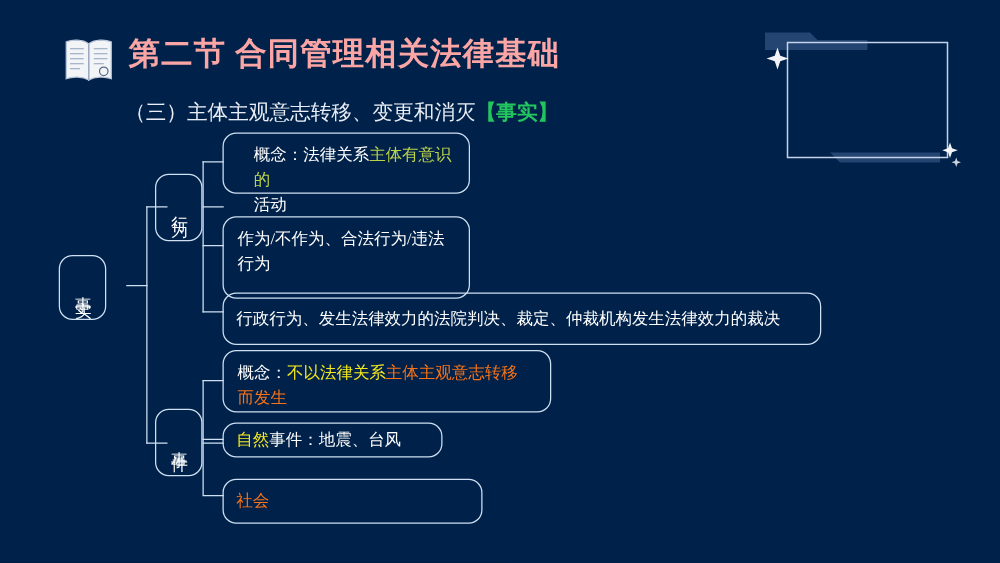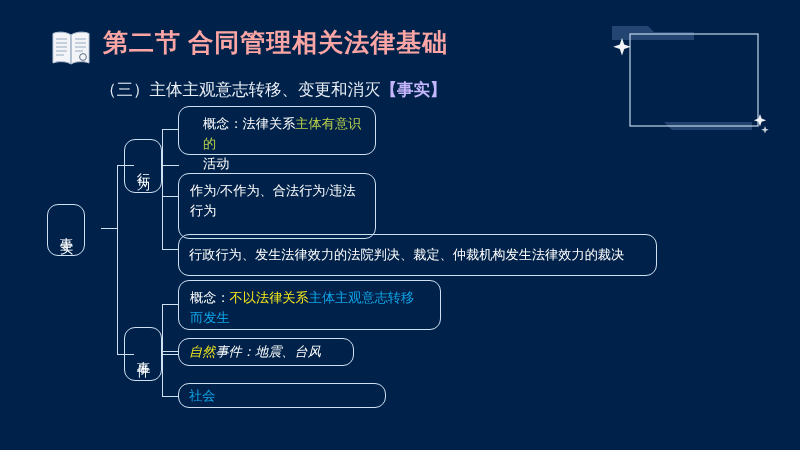--- a/index.html
+++ b/index.html
@@ -37,21 +37,21 @@
   }
   #subtitle {
     position: absolute;
     left: 100px;
     top: 79px;
     font-size: 16.5px;
     color: #e9eef6;
     white-space: nowrap;
   }
   #subtitle .hl {
-    color: #c4b5fd;
+    color: #22c55e;
     font-weight: bold;
   }
 
   
   #deco {
     position: absolute;
     right: 12px;
     top: 18px;
     width: 186px;
     height: 122px;
@@ -81,21 +81,21 @@
   .node.horiz {
     display: flex;
     align-items: center;
     padding: 4px 10px;
   }
   .node.horiz.multi {
     display: block;
     padding: 7px 11px;
   }
   .y  { color: #f5e81c; text-align: right; }
-  .g  { color: #0ea5e9; }
+  .g  { color: #f97316; }
   .yg { color: #bcd24a; }
 
   
   .ln {
     position: absolute;
     background: #cfe0f2;
   }
   .ln.h { height: 1.3px; }
   .ln.v { width: 1.3px; }
 </style>
@@ -184,22 +184,22 @@
 
   <div class="node horiz" style="left:178px; top:234px; width:479px; height:42px;">
     <span>行政行为、发生法律效力的法院判决、裁定、仲裁机构发生法律效力的裁决</span>
   </div>
 
   <div class="node horiz multi" style="left:178px; top:280px; width:263px; height:50px;">
     <span>概念：</span><span class="y">不以法律关系</span><span class="g">主体主观意志转移</span><br>
     <span class="g">而发生</span>
   </div>
 
-  <div class="node horiz" style="left:178px; top:338px; width:176px; height:28px;font-style:italic;">
+  <div class="node horiz" style="left:178px; top:338px; width:176px; height:28px;">
     <span class="y">自然</span>
       <span>事件：地震、台风</span>
   </div>
 
-  <div class="node horiz" style="left:178px; top:383px; width:208px; height:25px;">
+  <div class="node horiz" style="left:178px; top:383px; width:208px; height:36px;">
     <span class="g">社会</span>
   </div>
 
 </div>
 
 </body></html>

